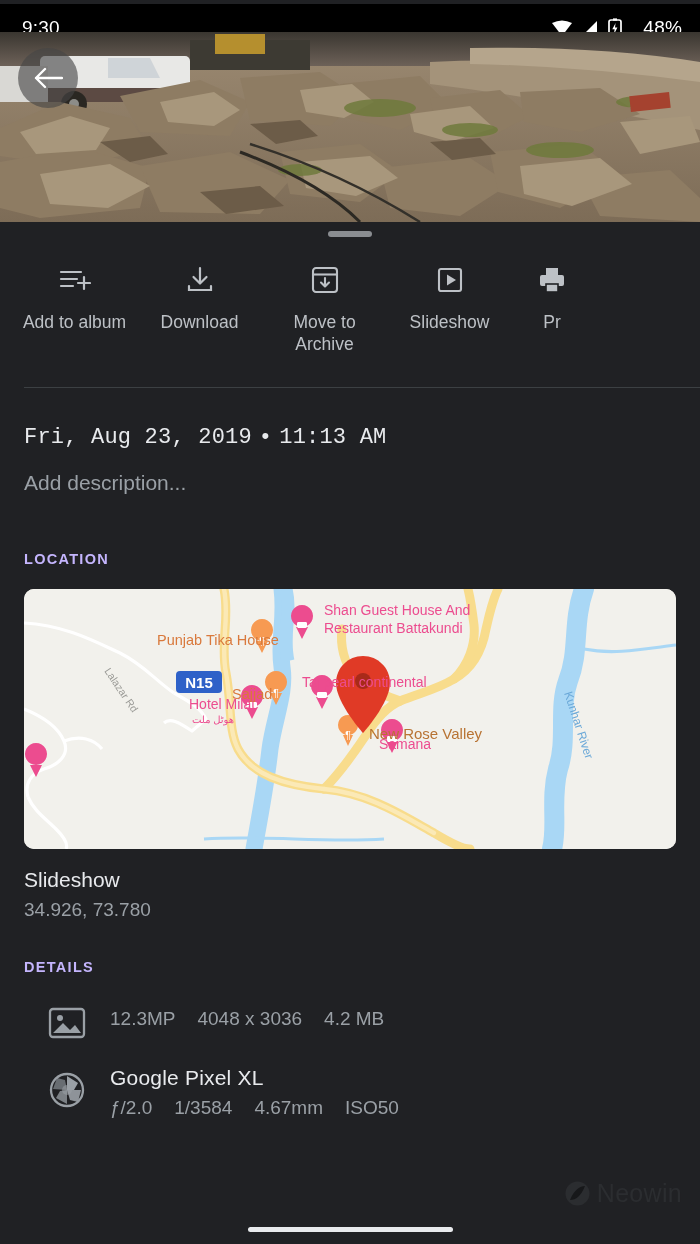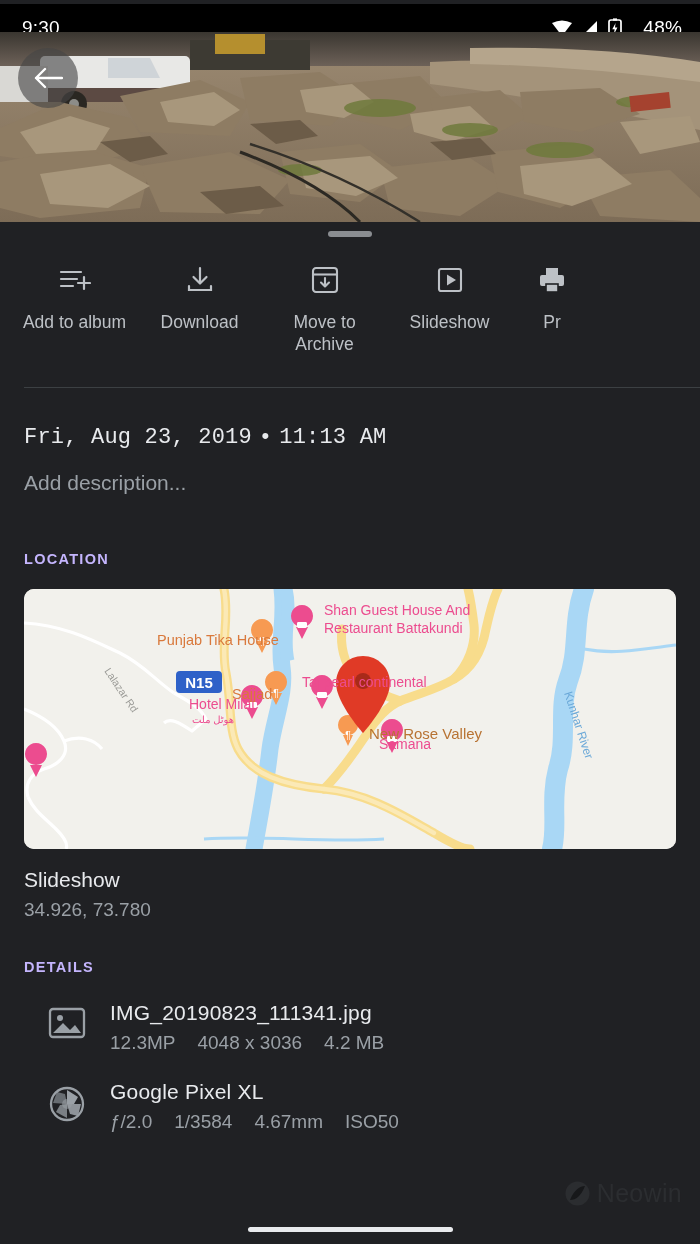--- a/index.html
+++ b/index.html
@@ -413,21 +413,20 @@
 
     <div class="detail-row">
       <div class="d-ico">
         <svg width="38" height="34" viewBox="0 0 38 34">
           <rect x="2" y="3" width="34" height="28" rx="3" fill="none" stroke="#9aa0a6" stroke-width="2.3"></rect>
           <circle cx="12" cy="12" r="3" fill="#9aa0a6"></circle>
           <path d="M5 27 L15 17 L22 24 L27 19 L33 27 Z" fill="#9aa0a6"></path>
         </svg>
       </div>
       <div class="d-text">
-        <div class="d-primary">IMG_20190823_111341.jpg</div>
         <div class="d-secondary">
           <span>12.3MP</span><span>4048 x 3036</span><span>4.2 MB</span>
         </div>
       </div>
     </div>
 
     <div class="detail-row">
       <div class="d-ico">
         <svg width="38" height="38" viewBox="0 0 38 38">
           <circle cx="19" cy="19" r="16" fill="none" stroke="#9aa0a6" stroke-width="2.3"></circle>

